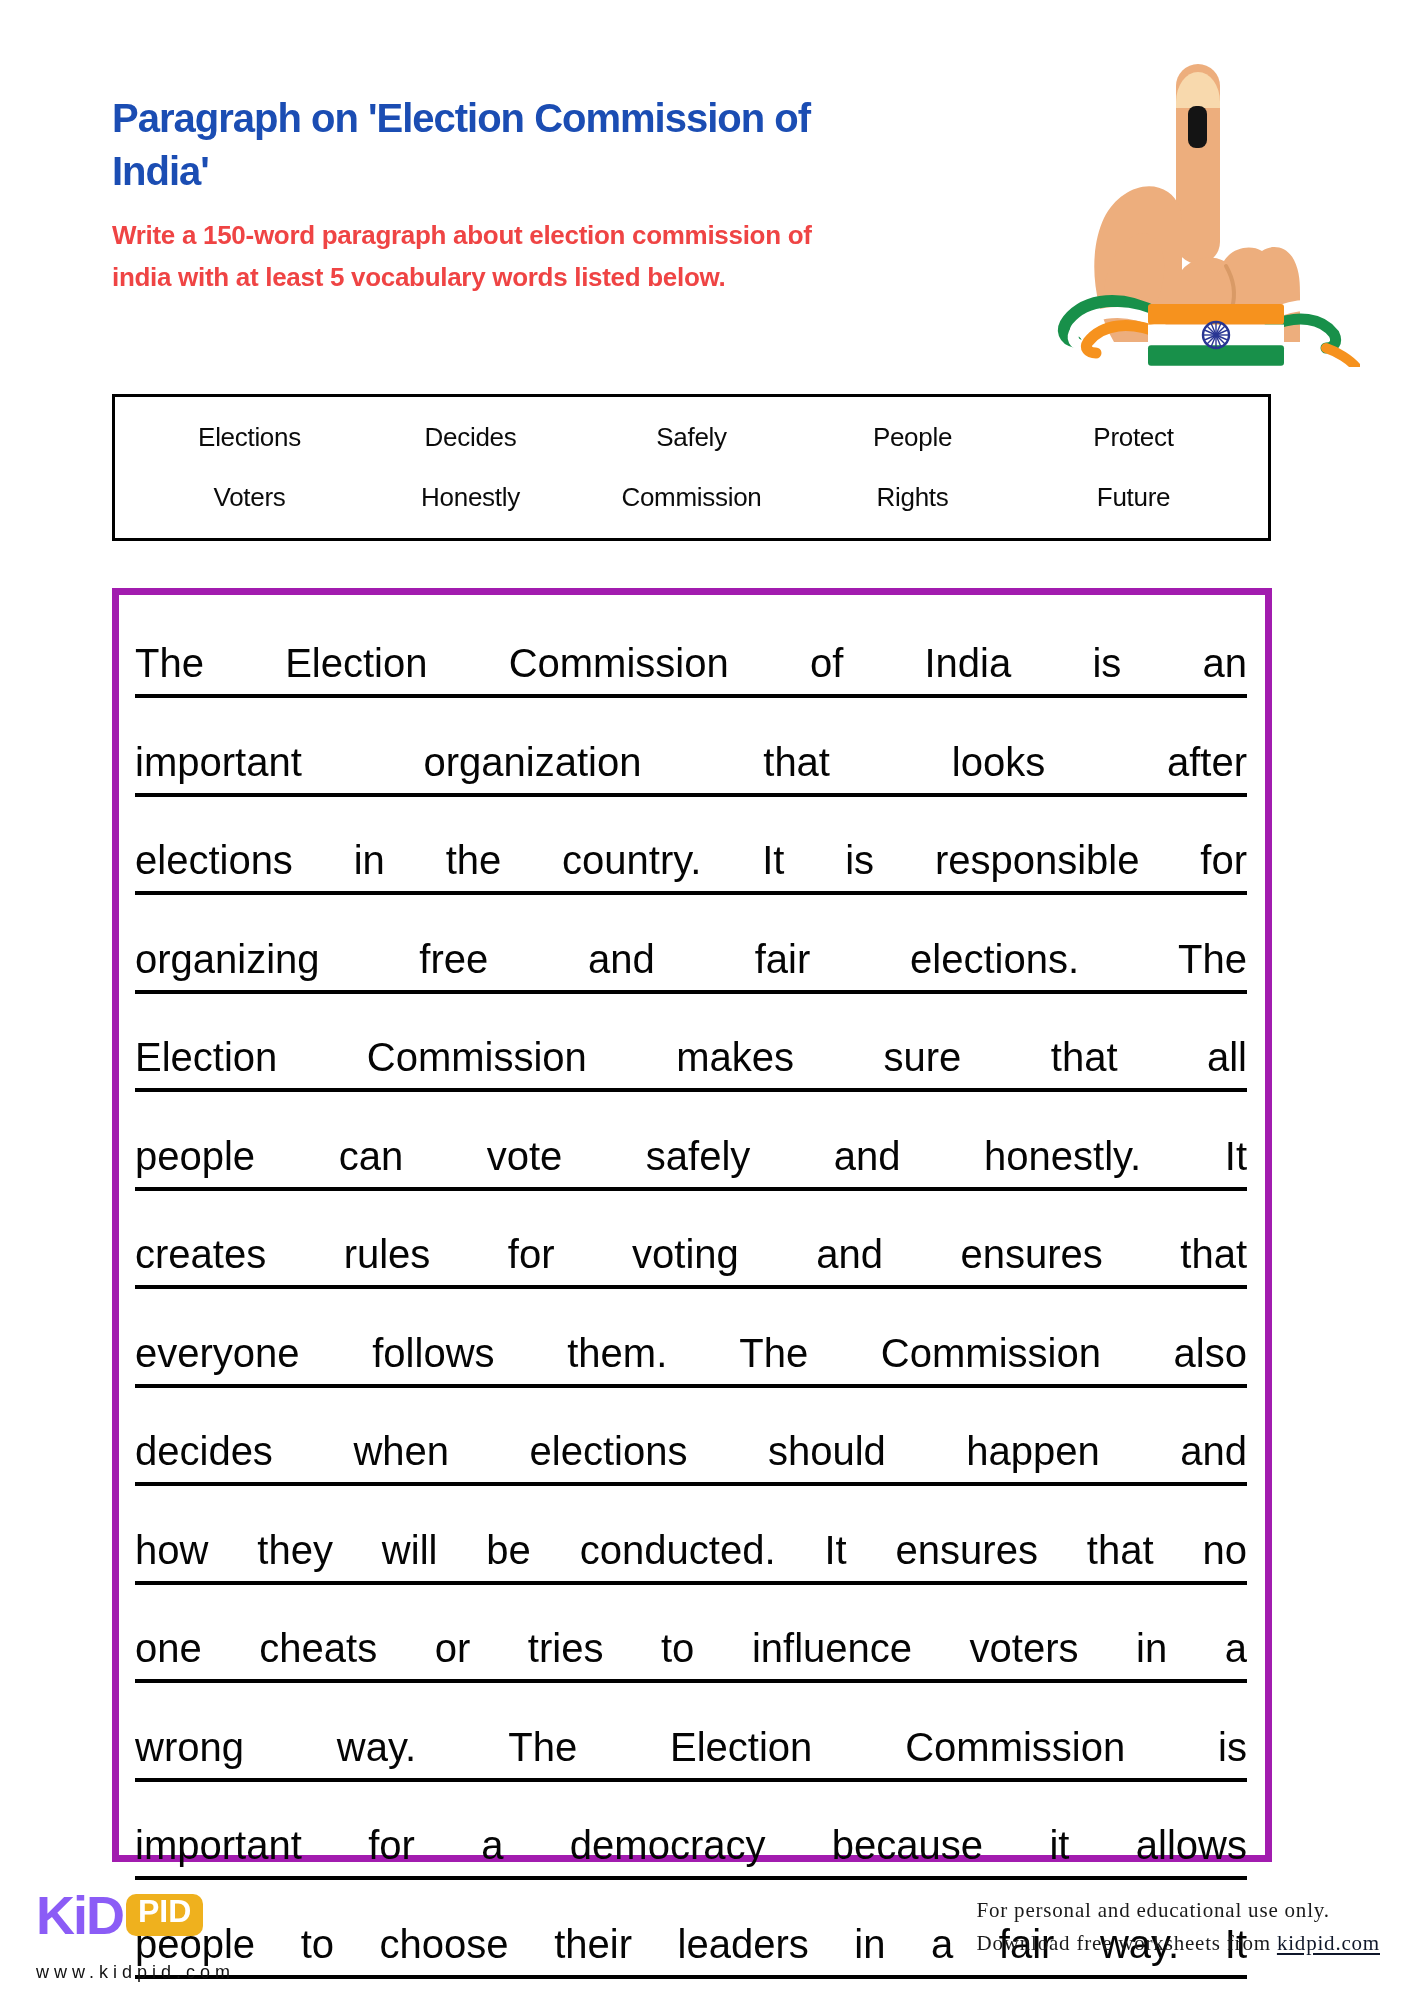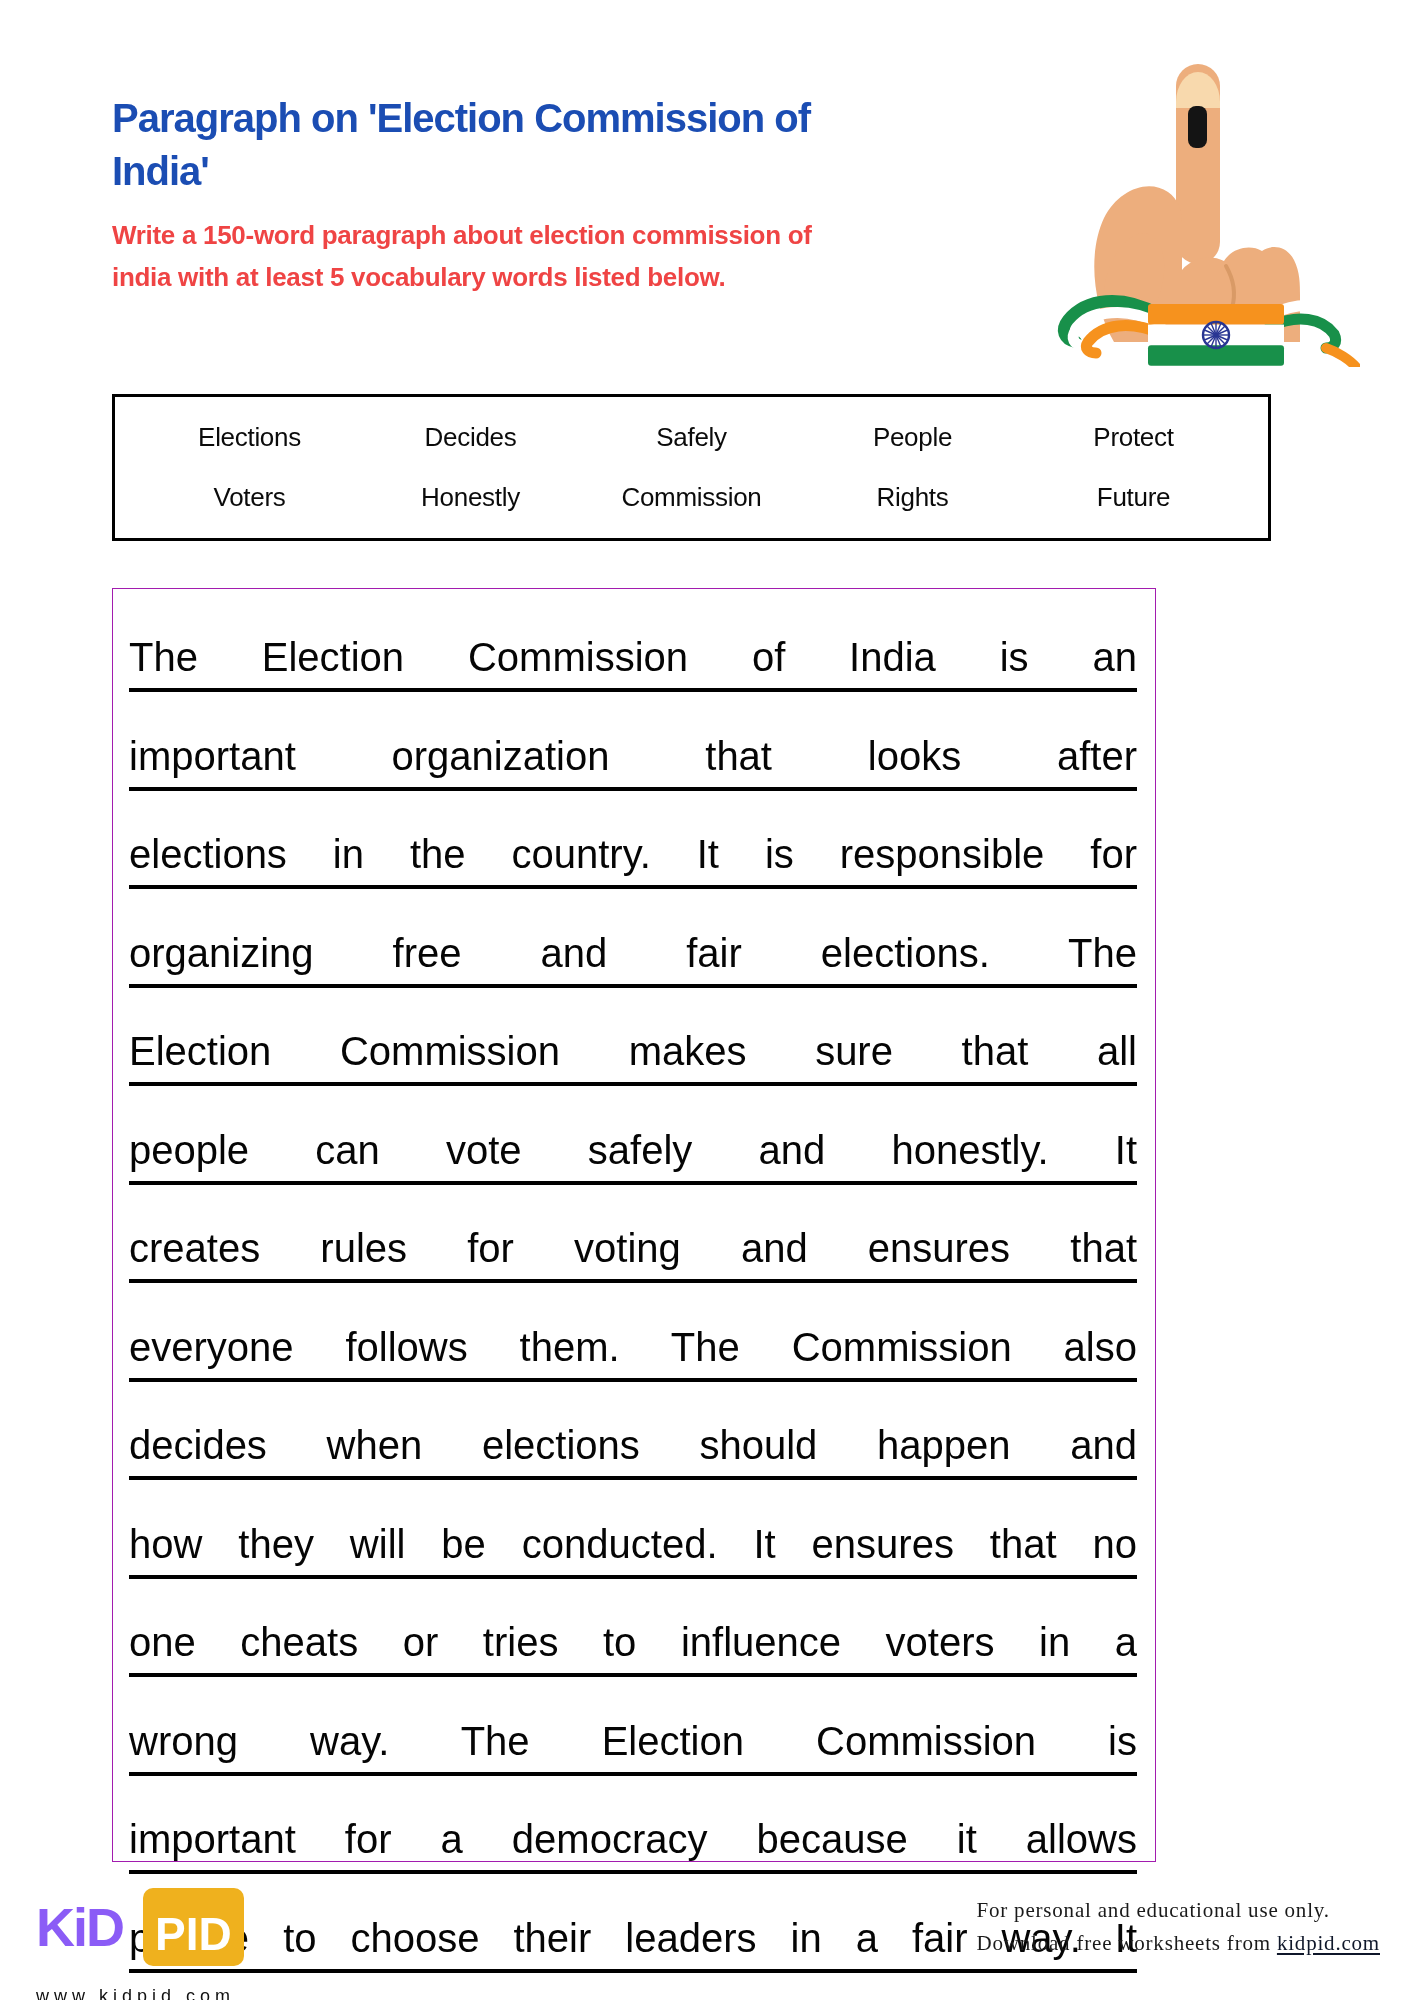--- a/index.html
+++ b/index.html
@@ -54,22 +54,22 @@
   .vocab-word {
     font-weight:normal;
     font-size:26px;
     letter-spacing:-0.3px;
     color:#0b0b0b;
   }
 
   
   .para-box {
     position:absolute; left:112px; top:588px;
-    width:1044px; height:1274px;
-    border:1px solid #a21caf;
+    width:1160px; height:1274px;
+    border:7px solid #a21caf;
     padding:26px 18px 0 16px;
   }
   .para-line {
     font-size:40px;
     font-weight:300;
     line-height:42px;
     letter-spacing:0px;
     color:#050505;
     text-align:justify;
     text-align-last:justify;
@@ -93,25 +93,25 @@
     font-weight:bold;
     font-size:54px;
     letter-spacing:-2px;
     line-height:1;
   }
   .logo-pid {
     display:inline-block;
     background:#efb11e;
     color:#ffffff;
     font-weight:bold;
-    font-size:46px;
+    font-size:32px;
     line-height:1;
-    padding:23px 12px 9px 12px;
+    padding:1px 12px 9px 12px;
     border-radius:10px;
-    margin-left:20px;
+    margin-left:3px;
     letter-spacing:0px;
   }
   .logo-url {
     margin-top:20px;
     font-size:18px;
     letter-spacing:5px;
     color:#111;
   }
 
   .footer-credits {

